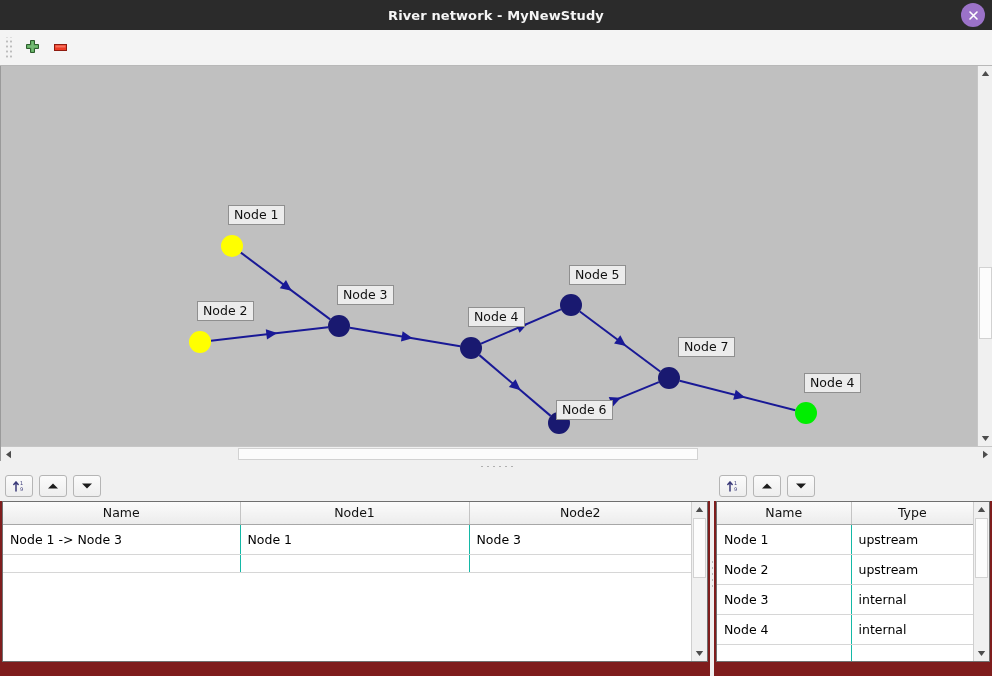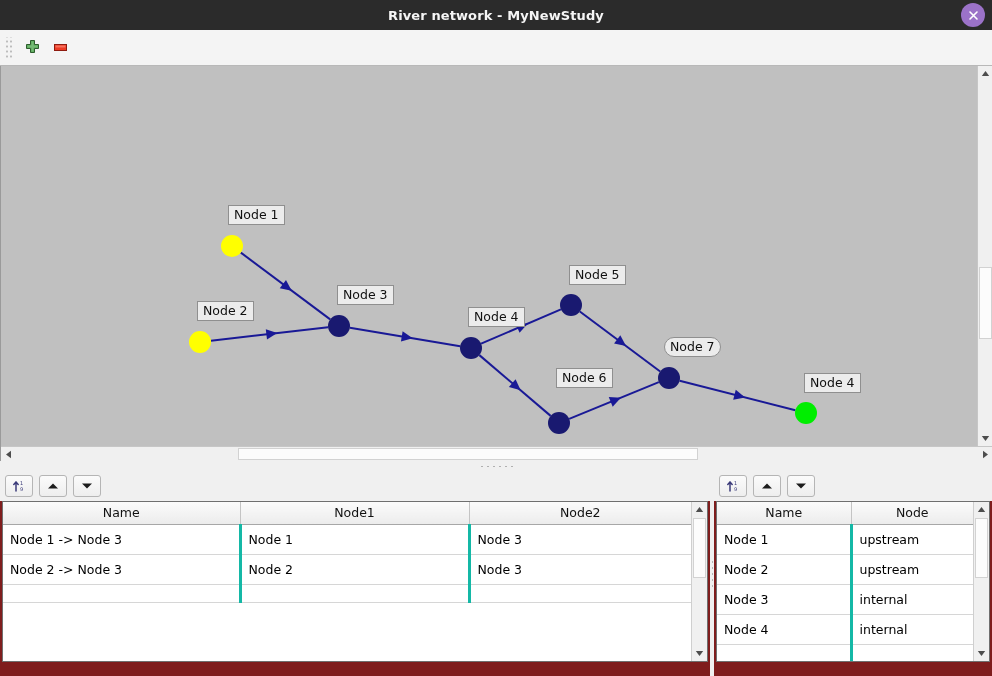--- a/index.html
+++ b/index.html
@@ -225,21 +225,21 @@
     font-weight: normal;
     font-size: 12.5px;
     height: 22px;
     text-align: center;
     color: #111;
     cursor: pointer;
     user-select: none;
   }
   table.grid th:last-child { border-right: 0; margin-top: 17px; }
   table.grid td {
-    border-right: 3px solid #14b8a6;
+    border-right: 1px solid #14b8a6;
     border-bottom: 1px solid #d6d6d6;
     height: 30px;
     padding: 0 0 0 7px;
     white-space: nowrap;
     overflow: hidden;
     text-overflow: ellipsis;
     background: #ffffff;
     cursor: default;
   }
   table.grid td:last-child { border-right: 0; }
@@ -310,22 +310,22 @@
           <circle cx="558" cy="357" r="11" fill="#191970"></circle>
           <circle cx="668" cy="312" r="11" fill="#191970"></circle>
           <circle cx="805" cy="347" r="11" fill="#00ee00"></circle>
         </svg>
       <div id="node-labels">
           <div class="node-label" style="left: 227px; top: 139px;">Node 1</div>
           <div class="node-label" style="left: 196px; top: 235px;">Node 2</div>
           <div class="node-label" style="left: 336px; top: 219px;">Node 3</div>
           <div class="node-label" style="left: 467px; top: 241px;">Node 4</div>
           <div class="node-label" style="left: 568px; top: 199px;">Node 5</div>
-          <div class="node-label" style="left: 555px; top: 302px;">Node 6</div>
-          <div class="node-label" style="left: 663px; top: 271px; border-radius: 10px;">Node 7</div>
+          <div class="node-label" style="left: 555px; top: 334px;">Node 6</div>
+          <div class="node-label" style="left: 677px; top: 271px;">Node 7</div>
           <div class="node-label" style="left: 803px; top: 307px;">Node 4</div>
         </div>
     </div>
 
     <div class="vscroll">
       <div class="sb-arrow">
         <svg width="9" height="7" viewBox="0 0 9 7">
           <path d="M4.5 1 L8.2 6 L0.8 6 Z" fill="#4d4d4d"></path>
         </svg>
       </div>
@@ -394,25 +394,20 @@
                   <th>Node1</th>
                   <th>Node2</th>
                 </tr>
               </thead>
             <tbody id="reaches-body">
                 <tr class="">
                   <td>Node 1 -&gt; Node 3</td>
                   <td>Node 1</td>
                   <td>Node 3</td>
                 </tr>
-                <tr class="">
-                  <td>Node 2 -&gt; Node 3</td>
-                  <td>Node 2</td>
-                  <td>Node 3</td>
-                </tr>
                 <tr class="empty-row">
                   <td></td>
                   <td></td>
                   <td></td>
                 </tr>
               </tbody>
           </table>
         </div>
         <div class="grid-scroll">
           <div class="sb-arrow">
@@ -457,21 +452,21 @@
       <div class="table-wrap">
         <div class="tbl-body-clip">
           <table class="grid">
             <colgroup>
                 <col style="width:134px">
                 <col>
               </colgroup>
             <thead>
                 <tr id="nodes-head">
                   <th>Name</th>
-                  <th>Node</th>
+                  <th>Type</th>
                 </tr>
               </thead>
             <tbody id="nodes-body">
                 <tr class="">
                   <td>Node 1</td>
                   <td>upstream</td>
                 </tr>
                 <tr class="">
                   <td>Node 2</td>
                   <td>upstream</td>

